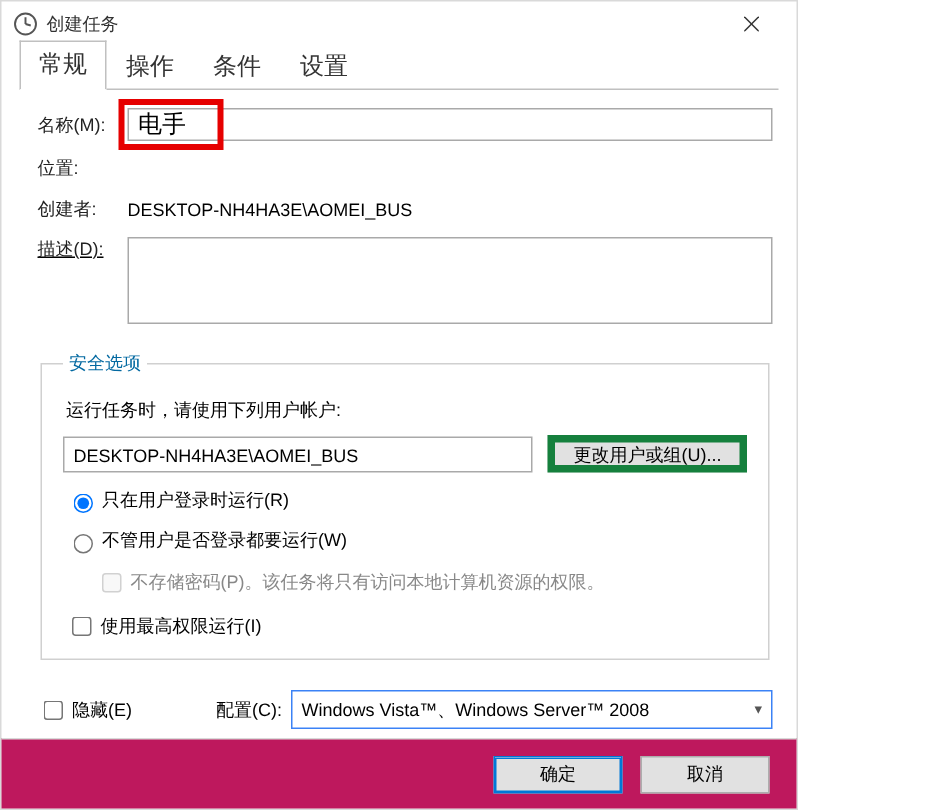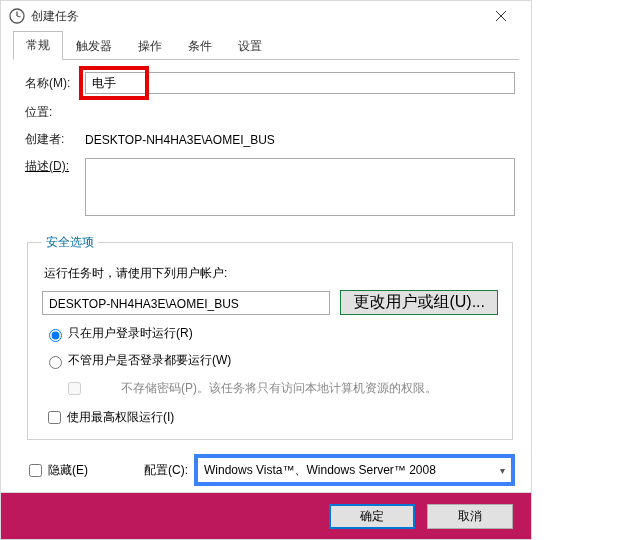--- a/index.html
+++ b/index.html
@@ -3,42 +3,42 @@
 <meta charset="utf-8">
 <style>
   html,body{margin:0;padding:0;font-family:"Microsoft YaHei","Segoe UI",Tahoma,sans-serif;font-size:12px;color:#000;background:#fff;}
   .window{width:532px;height:540px;box-sizing:border-box;border:1px solid #d9d9d9;background:#fff;display:flex;flex-direction:column;}
   .titlebar{height:30px;display:flex;align-items:center;padding:0 8px;}
   .titlebar .ticon{width:16px;height:16px;margin-right:6px;display:inline-flex;align-items:center;justify-content:center;}
   .titlebar .ttext{font-size:12px;color:#333;}
   .titlebar .spacer{flex:1;}
   .closebtn{width:44px;height:30px;display:flex;align-items:center;justify-content:center;color:#333;cursor:pointer;}
   .tabs{display:flex;align-items:flex-end;margin:0 12px;height:28px;border-bottom:1px solid #c0c0c0;}
-  .tab{padding:5px 12px;font-size:12px;color:#333;border:1px solid transparent;border-bottom:none;position:relative;top:1px;cursor:pointer;}
+  .tab{padding:5px 12px;font-size:16px;color:#333;border:1px solid transparent;border-bottom:none;position:relative;top:1px;cursor:pointer;}
   .tab.active{border:1px solid #c0c0c0;border-bottom:1px solid #fff;background:#fff;}
   .content{flex:1;padding:12px 16px 4px 24px;position:relative;}
   .row{display:flex;align-items:center;margin-bottom:10px;}
   .lbl{width:60px;color:#222;}
   .name-wrapper{position:relative;flex:1;}
-  .name-input{width:100%;height:22px;border:1px solid #a9a9a9;padding:2px 6px;font-size:12px;box-sizing:border-box;}
+  .name-input{width:100%;height:22px;border:1px solid #a9a9a9;padding:2px 6px;font-size:16px;box-sizing:border-box;}
   .highlight-box{position:absolute;top:-6px;left:-6px;width:70px;height:34px;border:4px solid #e60000;box-sizing:border-box;pointer-events:none;}
   .desc{flex:1;height:58px;border:1px solid #a9a9a9;box-sizing:border-box;padding:2px 4px;font-size:12px;resize:none;}
   .fieldset{border:1px solid #d0d0d0;margin-top:18px;padding:10px 14px 12px 14px;}
   .fieldset-legend{font-size:12px;color:#0369a1;padding:0 4px;}
   .sec-text{margin:4px 0 8px 2px;}
   .userline{display:flex;align-items:center;gap:10px;}
   .userfield{flex:1;height:24px;border:1px solid #a9a9a9;background:#fff;padding:2px 6px;box-sizing:border-box;line-height:20px;}
-  .btn{height:25px;min-width:120px;border:1px solid #15803d;background:#e1e1e1;font-size:16px;padding:0 12px;cursor:pointer;}
+  .btn{height:25px;min-width:120px;border:5px solid #15803d;background:#e1e1e1;font-size:12px;padding:0 12px;cursor:pointer;}
   .radio-row,.check-row{display:flex;align-items:center;margin:10px 0 0 2px;}
   .radio-row input,.check-row input{margin-right:6px;}
-  .indent{margin-left:22px;color:#888;gap:34px;}
+  .indent{margin-left:22px;color:#888;}
   .indent input{margin-right:6px;}
   .bottom{display:flex;align-items:center;padding:6px 16px 6px 24px;}
   .bottom .cfglbl{margin-left:56px;margin-right:6px;}
-  .combo{flex:1;height:24px;border:4px solid #3b82f6;background:#fff;display:flex;align-items:center;justify-content:space-between;padding:0 6px;cursor:pointer;}
+  .combo{flex:1;height:24px;border:1px solid #3b82f6;background:#fff;display:flex;align-items:center;justify-content:space-between;padding:0 6px;cursor:pointer;}
   .combo-arrow{font-size:10px;color:#555;}
   .footer{height:46px;background:#be185d;border-top:1px solid #d9d9d9;display:flex;align-items:center;justify-content:flex-end;gap:12px;padding:0 18px;}
   .ftbtn{width:86px;height:25px;border:1px solid #adadad;background:#e1e1e1;font-size:12px;cursor:pointer;}
   .ftbtn.primary{border:1px solid #0078d7;box-shadow:0 0 0 1px #0078d7 inset;}
   svg{display:block;}
 </style>
 </head>
 <body>
 
 <div class="window">
@@ -56,21 +56,20 @@
     <div class="closebtn">
       <svg width="10" height="10" viewBox="0 0 10 10">
         <line x1="0" y1="0" x2="10" y2="10" stroke="currentColor" stroke-width="1"></line>
         <line x1="10" y1="0" x2="0" y2="10" stroke="currentColor" stroke-width="1"></line>
       </svg>
     </div>
   </div>
 
   <div class="tabs">
     <div class="tab active">常规</div>
-    <div class="tab">触发器</div>
     <div class="tab">操作</div>
     <div class="tab">条件</div>
     <div class="tab">设置</div>
   </div>
 
   <div class="content">
 
     <div class="row">
       <div class="lbl">名称(M):</div>
       <div class="name-wrapper">

